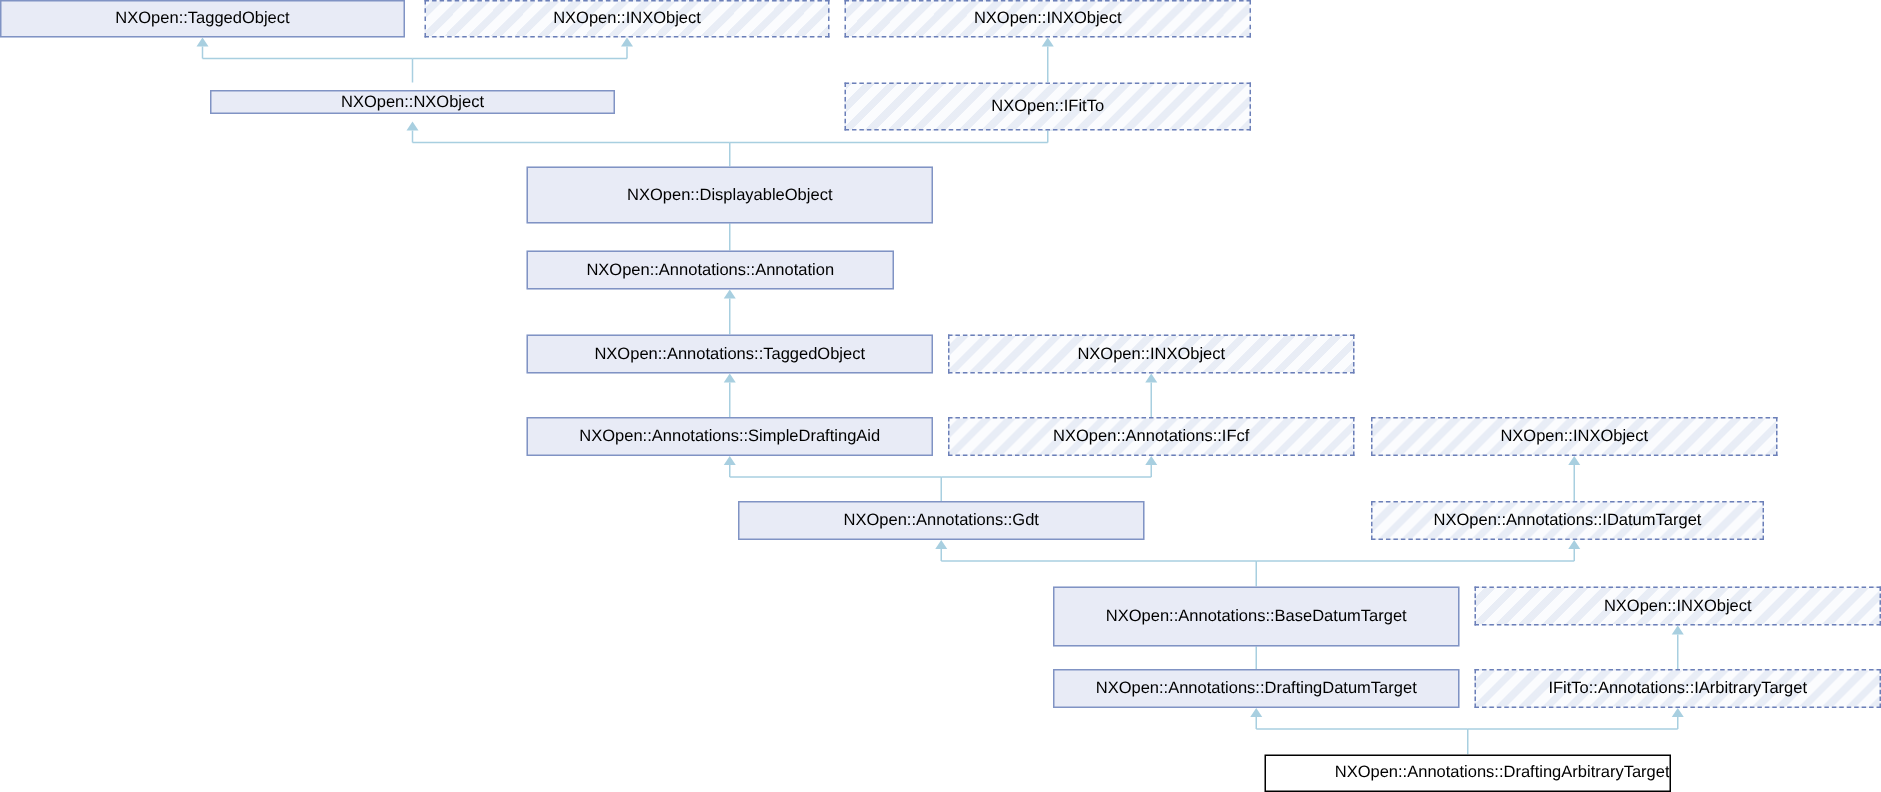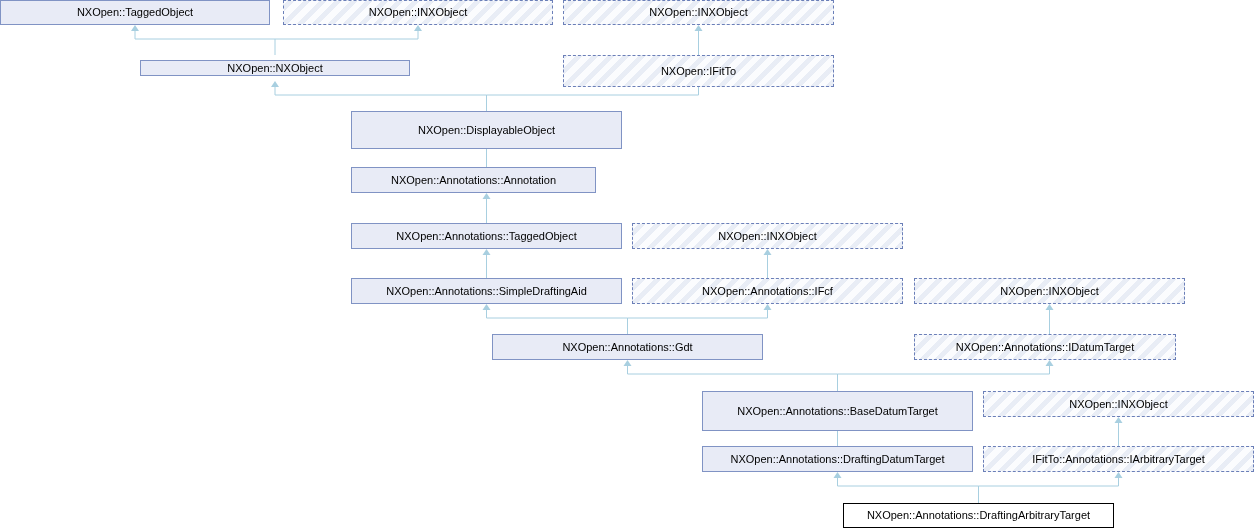--- a/index.html
+++ b/index.html
@@ -191,17 +191,17 @@
       </div>
       <div class="node abstract" style="left: 983px; top: 391px; width: 271px; height: 26px;">
         <span class="label">NXOpen::INXObject</span>
       </div>
       <div class="node solid" style="left: 702px; top: 446px; width: 271px; height: 26px;">
         <span class="label">NXOpen::Annotations::DraftingDatumTarget</span>
       </div>
       <div class="node abstract" style="left: 983px; top: 446px; width: 271px; height: 26px;">
         <span class="label">IFitTo::Annotations::IArbitraryTarget</span>
       </div>
-      <div class="node current" style="left: 843px; top: 503px; width: 271px; height: 25px;">
+      <div class="node current" style="left: 843px; top: 503px; width: 271px; height: 25px; justify-content: flex-end;">
         <span class="label">NXOpen::Annotations::DraftingArbitraryTarget</span>
       </div>
     </div>
 </div>
 
 </body></html>

